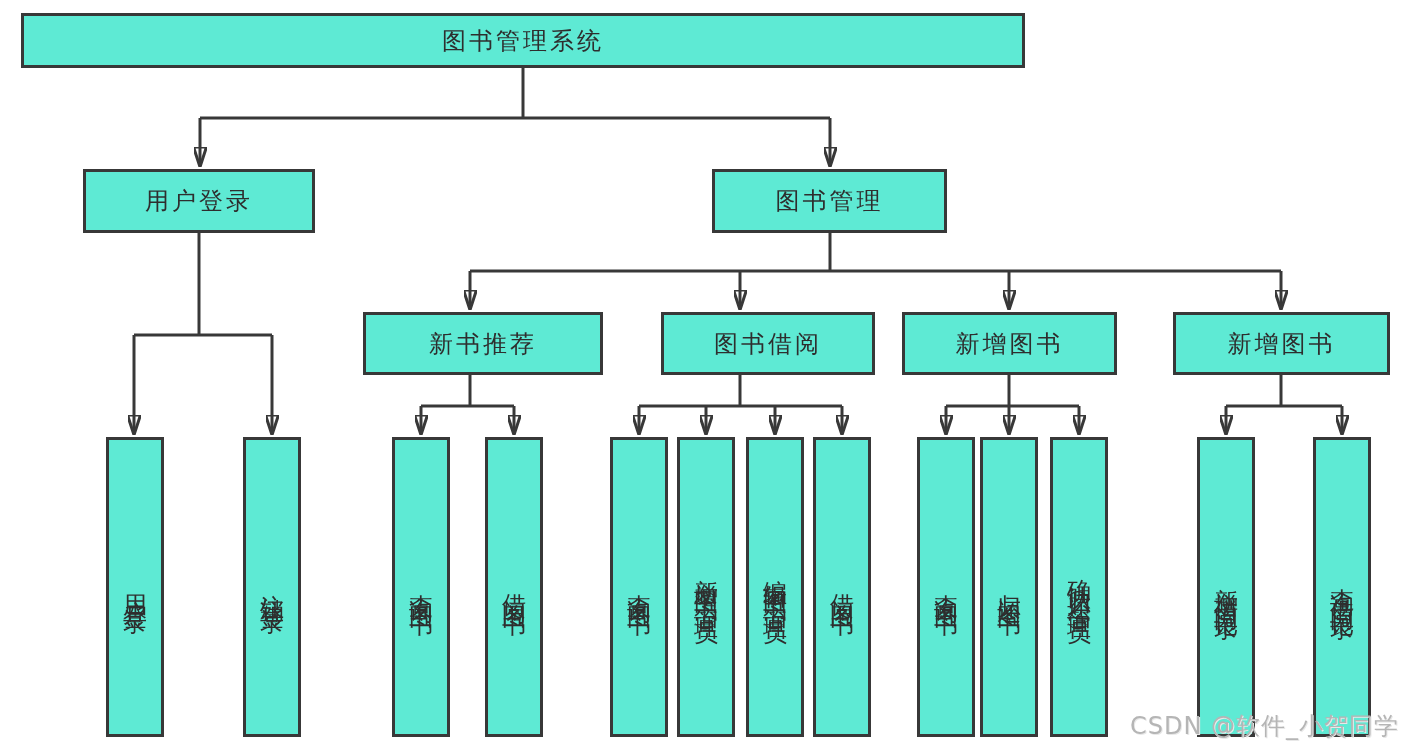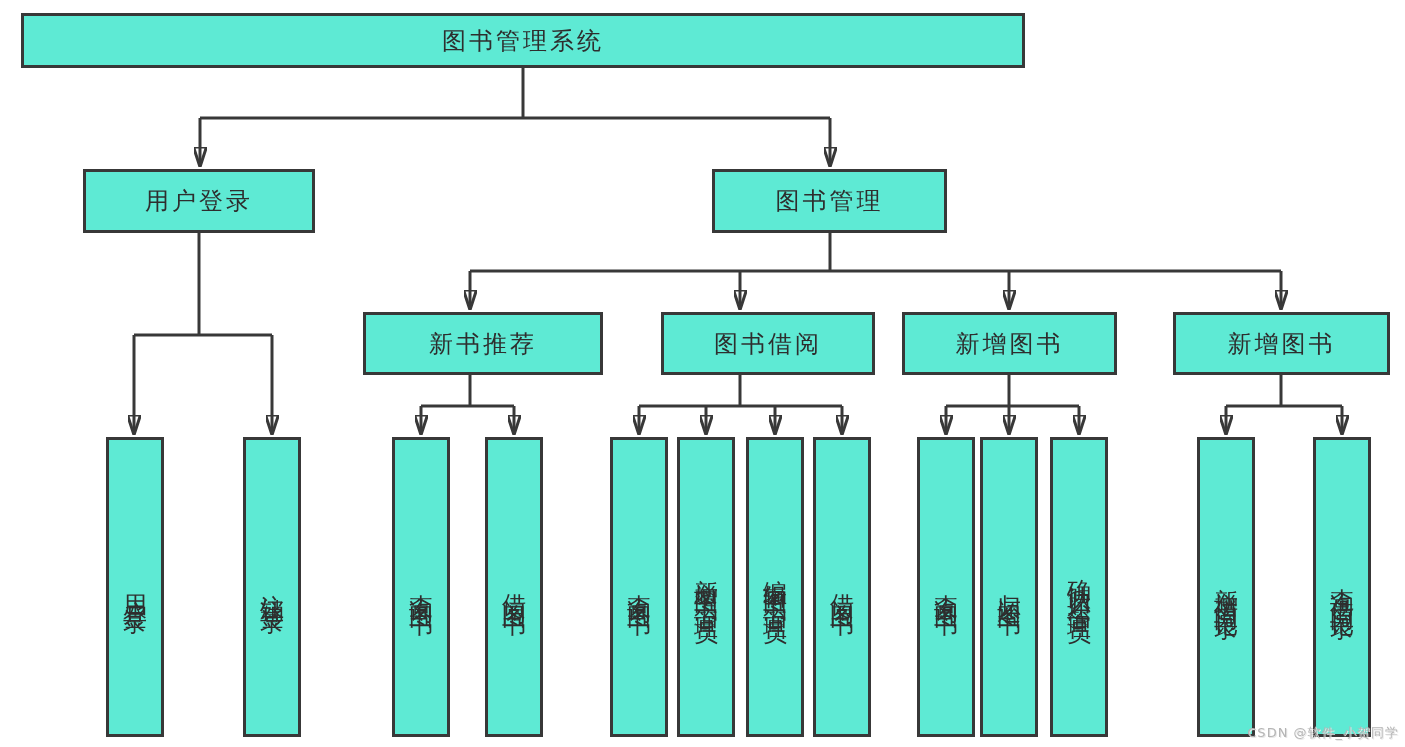--- a/index.html
+++ b/index.html
@@ -47,21 +47,21 @@
     text-orientation: mixed;
     font-size: 24px;
     letter-spacing: 6px;
     line-height: 1;
     color: #2e2e2e;
   }
   .watermark {
     position: absolute;
     right: 6px;
     bottom: 5px;
-    font-size: 13px;
+    font-size: 24px;
     letter-spacing: 1px;
     color: #b5b5b5;
     text-shadow: 1px 1px 0 #e8e8e8;
     white-space: nowrap;
   }
 </style>
 </head>
 <body>
 
 <div id="stage">

